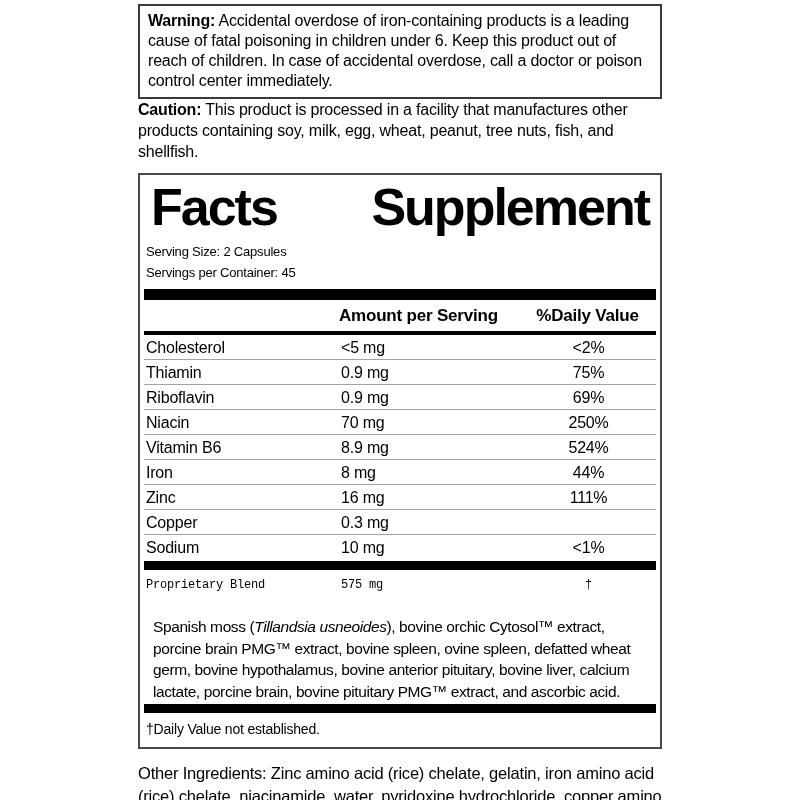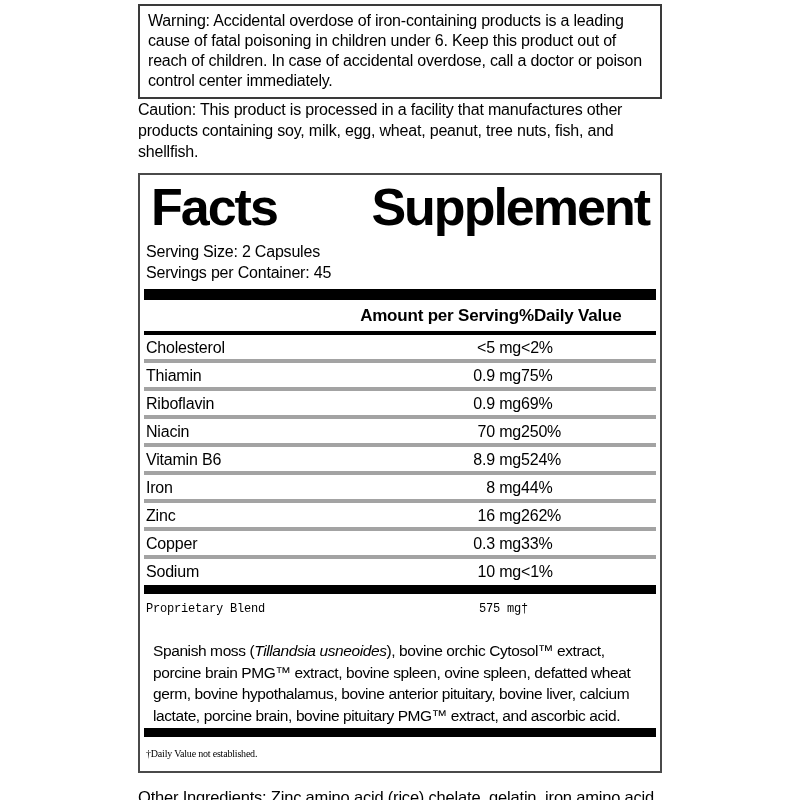--- a/index.html
+++ b/index.html
@@ -8,21 +8,21 @@
     font-family: "Liberation Sans", sans-serif;
     color: #000;
     letter-spacing: -0.2px;
   }
   .page {
     position: relative;
     width: 524px;
     margin-left: 138px;
     padding-top: 4px;
   }
-  .bold { font-weight: normal; }
+  .bold { font-weight: bold; }
 
   
   .warning-box {
     border: 2px solid #3a3a3a;
     padding: 5px 8px 6px 8px;
     font-size: 16px;
     line-height: 20px;
   }
 
   
@@ -44,49 +44,49 @@
     justify-content: space-between;
     align-items: baseline;
     padding: 0 7px;
     margin-top: 3px;
     font-size: 52px;
     font-weight: bold;
     letter-spacing: -2px;
     line-height: 0.92;
   }
   .serving-line {
-    font-size: 16px;
+    font-size: 13px;
     line-height: 21px;
     padding-left: 2px;
   }
   .serving-line.first { margin-top: 9px; }
 
   .bar { background: #000; width: 100%; }
   .bar-thick  { height: 11px; margin-top: 6px; }
   .bar-medium { height: 4.5px; }
   .bar-heavy  { height: 9px; margin-top: 2px; }
 
   .grid-row {
     display: grid;
     grid-template-columns: 195px 180px 1fr;
     align-items: baseline;
   }
-  .col-amount { text-align: right; white-space: nowrap; }
-  .col-dv     { text-align: left;  white-space: nowrap; }
+  .col-amount { text-align: left; white-space: nowrap; }
+  .col-dv     { text-align: center;  white-space: nowrap; }
 
   .header-row {
     padding: 6px 0 5px 0;
     font-size: 17px;
     font-weight: bold;
   }
   .nutrient-row {
     font-size: 16px;
     line-height: 21px;
     padding: 2px 0 1px 2px;
-    border-bottom: 4px solid #a3a3a3;
+    border-bottom: 1px solid #a3a3a3;
   }
   .nutrient-row.last { border-bottom: none; }
 
   .blend-row {
     font-size: 12px;
     line-height: 21px;
     padding: 5px 0 0 2px;
     font-family: Liberation Mono, monospace;
   }
   .blend-desc {
@@ -94,23 +94,22 @@
     padding-left: 9px;
     padding-right: 2px;
     font-size: 15.5px;
     line-height: 21.5px;
     letter-spacing: -0.4px;
   }
   .blend-desc .italic { font-style: italic; }
 
   .footnote {
     padding: 6px 0 1px 2px;
-    font-size: 10px;
-    line-height: 21px;
-    font-family: Liberation Serif, serif;
+    font-size: 14px;
+    line-height: 21px;
   }
 
   .other-ingredients {
     margin-top: 13px;
     font-size: 16.5px;
     line-height: 23px;
   }
 </style>
 </head>
 <body>
@@ -171,26 +170,25 @@
       <div class="col-dv">524%</div>
     </div>
     <div class="grid-row nutrient-row">
       <div>Iron</div>
       <div class="col-amount">8 mg</div>
       <div class="col-dv">44%</div>
     </div>
     <div class="grid-row nutrient-row">
       <div>Zinc</div>
       <div class="col-amount">16 mg</div>
-      <div class="col-dv">262%</div>
+      <div class="col-dv">111%</div>
     </div>
     <div class="grid-row nutrient-row">
       <div>Copper</div>
       <div class="col-amount">0.3 mg</div>
-      <div class="col-dv">33%</div>
     </div>
     <div class="grid-row nutrient-row last">
       <div>Sodium</div>
       <div class="col-amount">10 mg</div>
       <div class="col-dv">&lt;1%</div>
     </div>
 
     <div class="bar bar-heavy"></div>
 
     <div class="grid-row blend-row">

